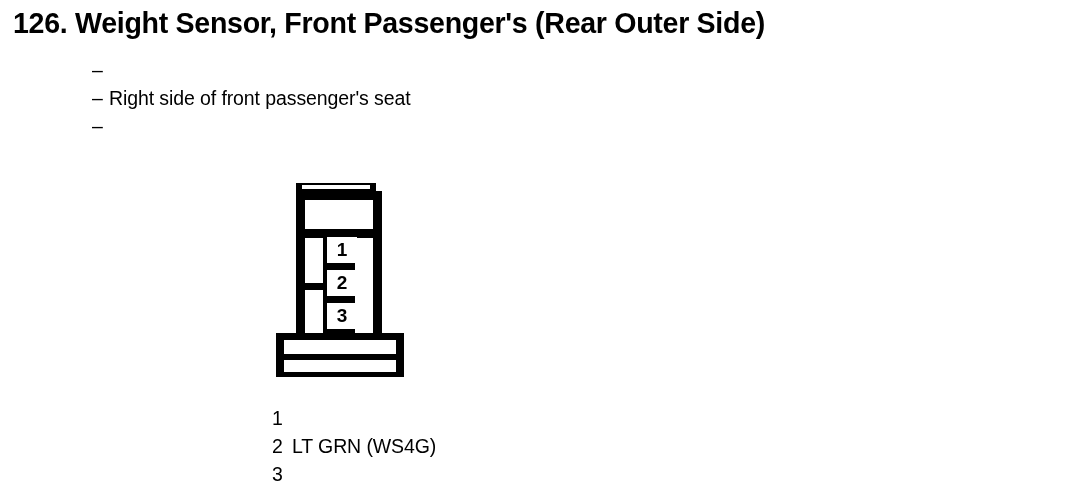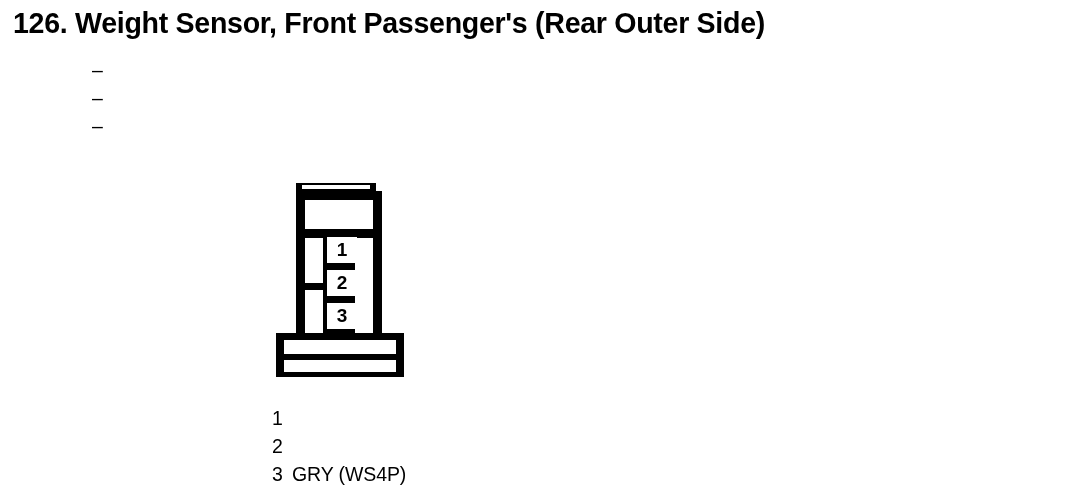--- a/index.html
+++ b/index.html
@@ -135,20 +135,21 @@
 <div id="page-title">126. Weight Sensor, Front Passenger's (Rear Outer Side)</div>
 
 <div id="note-list">
 
   <div class="note-row">
     <span class="note-dash">–</span>
   </div>
 
   <div class="note-row">
     <span class="note-dash">–</span>
+    <span class="note-text">Right side of front passenger's seat</span>
   </div>
 
   <div class="note-row">
     <span class="note-dash">–</span>
   </div>
 
 </div>
 
 <div id="connector">
 
@@ -175,20 +176,20 @@
 </div>
 
 <div id="pin-legend">
 
   <div class="legend-row">
     <span class="legend-num">1</span>
   </div>
 
   <div class="legend-row">
     <span class="legend-num">2</span>
+    <span class="legend-label">LT GRN (WS4G)</span>
   </div>
 
   <div class="legend-row">
     <span class="legend-num">3</span>
-    <span class="legend-label">GRY (WS4P)</span>
   </div>
 
 </div>
 
 </body></html>

